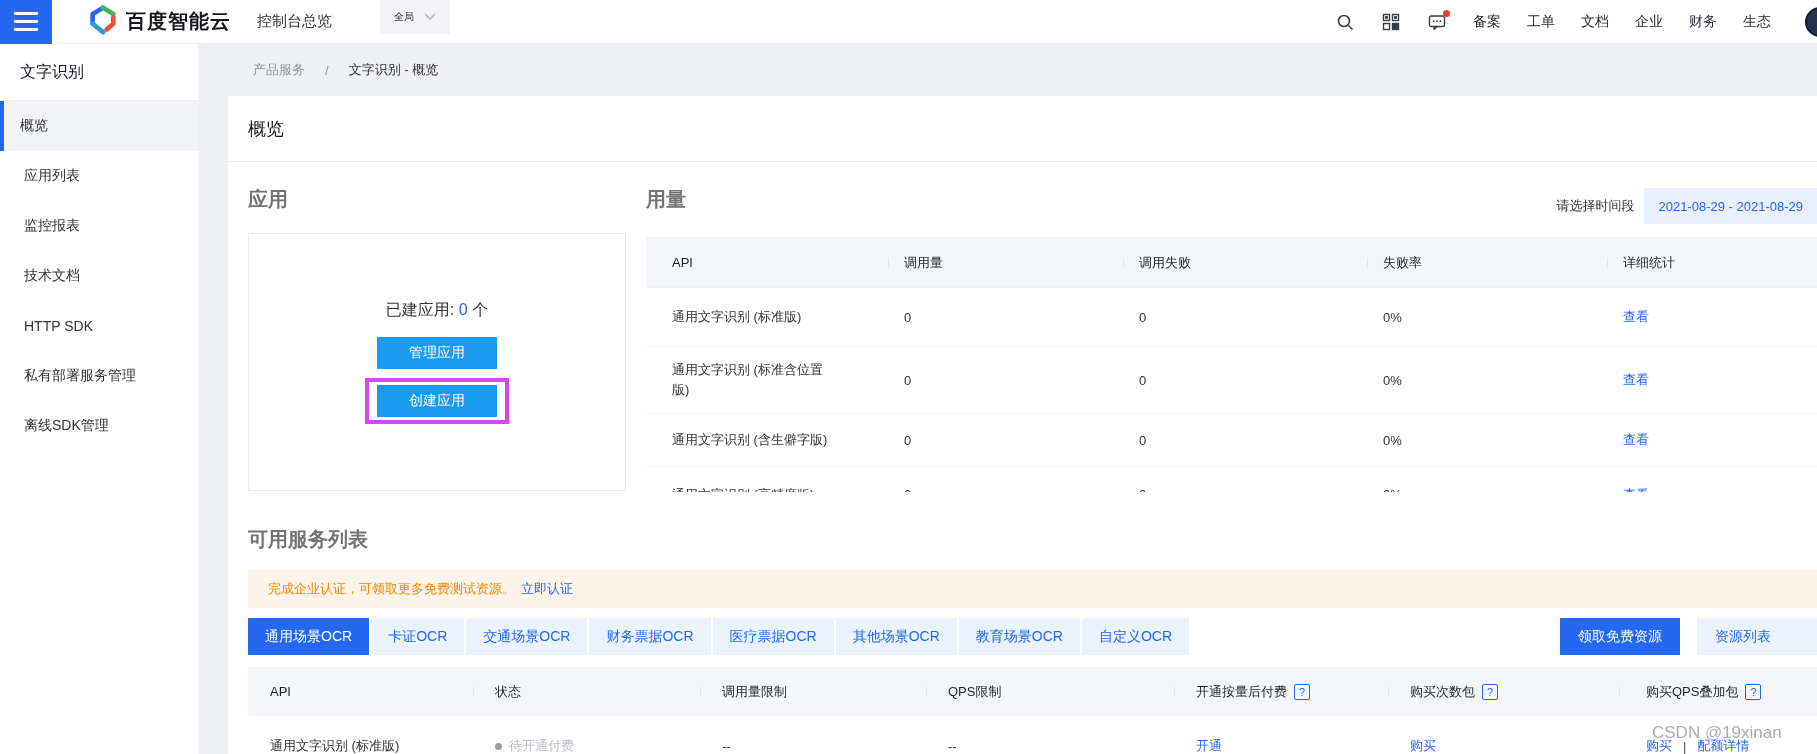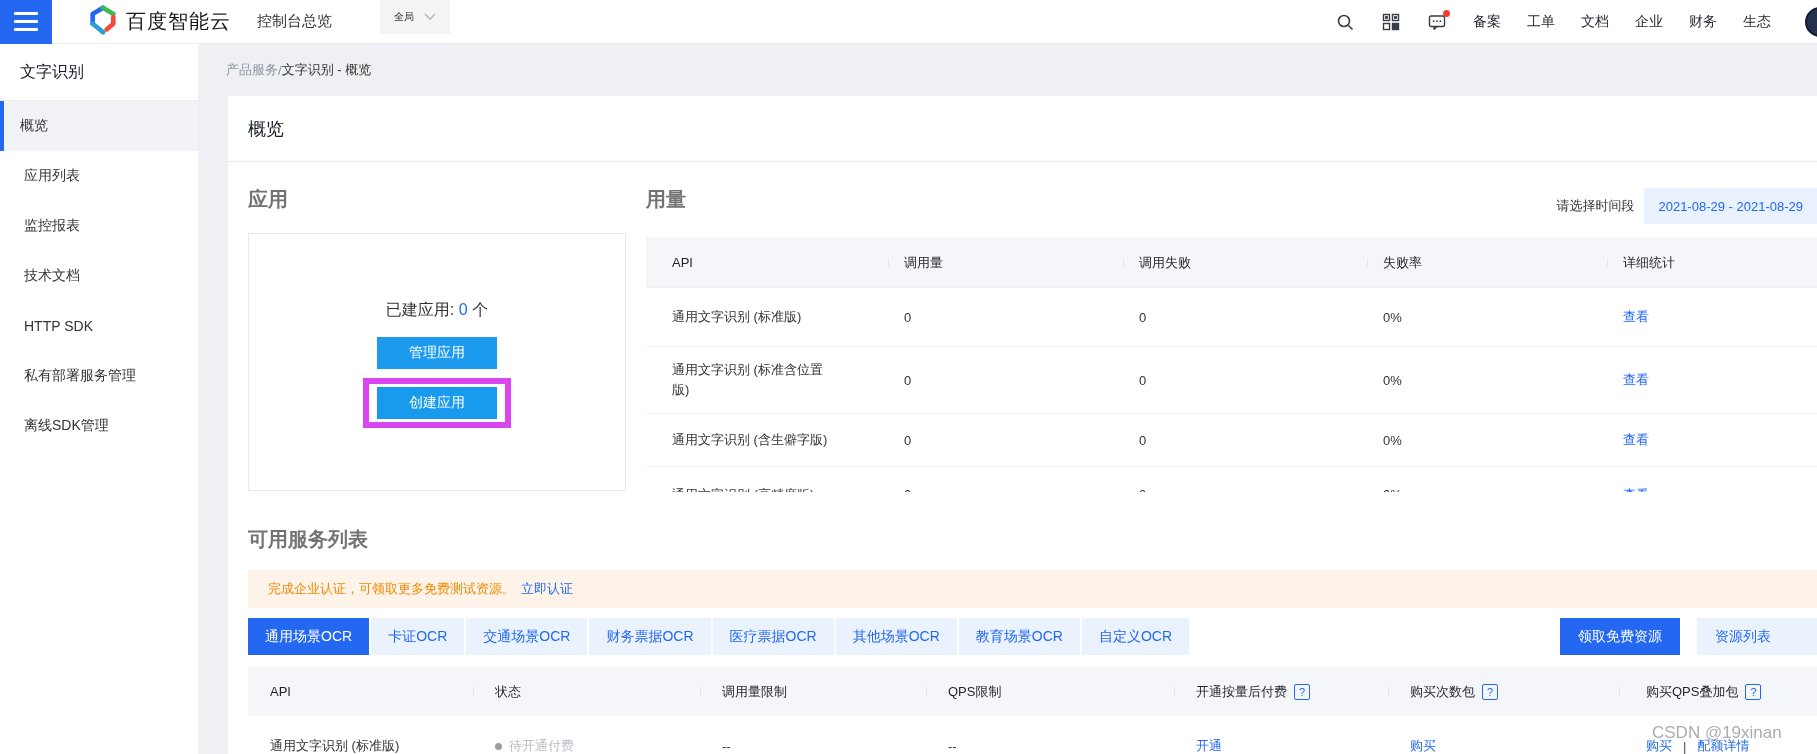--- a/index.html
+++ b/index.html
@@ -5,55 +5,55 @@
   * { margin:0; padding:0; box-sizing:border-box; }
   html,body { width:1817px; height:754px; overflow:hidden; }
   body { font-family:"Liberation Sans","DejaVu Sans",sans-serif; font-size:13px; color:#333; background:#eef0f4; position:relative; }
 
   
   .navbar { height:44px; background:#fff; border-bottom:1px solid #eceef1; display:flex; align-items:center; position:relative; z-index:5; }
   .hamburger { width:52px; height:44px; background:#2468f2; display:flex; flex-direction:column; justify-content:center; align-items:center; gap:5px; cursor:pointer; flex-shrink:0; }
   .hamburger i { display:block; width:24px; height:3px; background:#fff; border-radius:1px; }
   .logo-group { display:flex; align-items:center; margin-left:36px; }
   .logo-group svg { width:30px; height:30px; }
-  .brand { font-size:20px; font-weight:normal; color:#16181d; margin-left:8px; letter-spacing:1px; }
+  .brand { font-size:20px; font-weight:bold; color:#16181d; margin-left:8px; letter-spacing:1px; }
   .console-label { font-size:15px; color:#333; margin-left:26px; }
   .region-pill { margin-left:48px; align-self:flex-start; height:34px; background:#f4f4f6; display:flex; align-items:center; padding:0 14px; gap:10px; color:#333; font-size:10px; cursor:pointer; }
   .region-pill svg { width:12px; height:8px; }
   .nav-right { margin-left:auto; display:flex; align-items:center; gap:26px; }
   .nav-icon { width:20px; height:20px; display:flex; align-items:center; justify-content:center; position:relative; cursor:pointer; }
   .nav-icon svg { width:18px; height:18px; }
   .badge-dot { position:absolute; top:-2px; right:-3px; width:7px; height:7px; border-radius:50%; background:#f33a30; }
   .nav-link { font-size:14px; color:#262b33; cursor:pointer; white-space:nowrap; }
   .avatar { width:30px; height:30px; border-radius:50%; background:#26314b; border:2px solid #101b33; margin-left:8px; margin-right:-18px; flex-shrink:0; }
 
   
   .shell { display:flex; height:710px; }
   .sidebar { width:198px; background:#fff; flex-shrink:0; }
   .sidebar-title { height:57px; display:flex; align-items:center; padding-left:20px; font-size:16px; color:#151b26; border-bottom:1px solid #ebedf0; }
   .side-item { height:50px; display:flex; align-items:center; padding-left:20px; font-size:14px; color:#333; cursor:pointer; border-left:4px solid transparent; }
   .side-item.active { background:#f1f3f7; border-left-color:#2468f2; padding-left:16px; }
 
   .main { flex:1; position:relative; }
-  .breadcrumb { height:52px; display:flex; align-items:center; padding-left:28px; font-size:13px; color:#8d939e; gap:0; }
+  .breadcrumb { height:52px; display:flex; align-items:center; padding-left:28px; font-size:13px; color:#8d939e; gap:20px;margin-left:27px; }
   .breadcrumb .current { color:#333; }
   .panel { margin-left:30px; background:#fff; height:658px; }
 
   .page-title-row { height:66px; display:flex; align-items:center; padding-left:20px; border-bottom:1px solid #ebedf0; }
   .page-title { font-size:18px; color:#151b26; font-weight:500; }
 
   .sections-row { display:flex; padding:26px 0 0 20px; }
   .section-title { font-size:20px; color:#737373; font-weight:700; line-height:22px; }
   .app-col { width:378px; flex-shrink:0; }
   .app-card { margin-top:23px; height:258px; border:1px solid #e7e9ec; display:flex; flex-direction:column; align-items:center; padding-top:66px; }
   .created-line { font-size:16px; color:#333; }
   .created-line .count { color:#2468f2; }
   .btn-primary { width:120px; height:32px; background:#2196f3; background:#189aed; border:none; color:#fff; font-size:14px; cursor:pointer; font-family:inherit; }
   .btn-primary.manage { margin-top:16px; background:#1b9aee; }
-  .annotation-box { margin-top:9px; border:6px solid #d946ef; padding:3px 8px; }
+  .annotation-box { margin-top:9px; border:4px solid #d946ef; padding:3px 8px; }
 
   .usage-col { flex:1; margin-left:20px; min-width:0; }
   .usage-head { display:flex; align-items:flex-start; height:36px; }
   .date-area { margin-left:auto; display:flex; align-items:center; }
   .date-label { font-size:13px; color:#333; margin-right:10px; }
   .date-pill { height:36px; background:#e8f1fd; color:#2468f2; font-size:13px; display:flex; align-items:center; padding:0 14px; white-space:nowrap; cursor:pointer; }
 
   .usage-table { margin-top:13px; height:255px; overflow:hidden; border-top:1px solid #f2f3f6; }
   .u-row { display:flex; align-items:center; border-top:1px solid #f0f1f4; }
   .u-row:first-child { border-top:none; }

